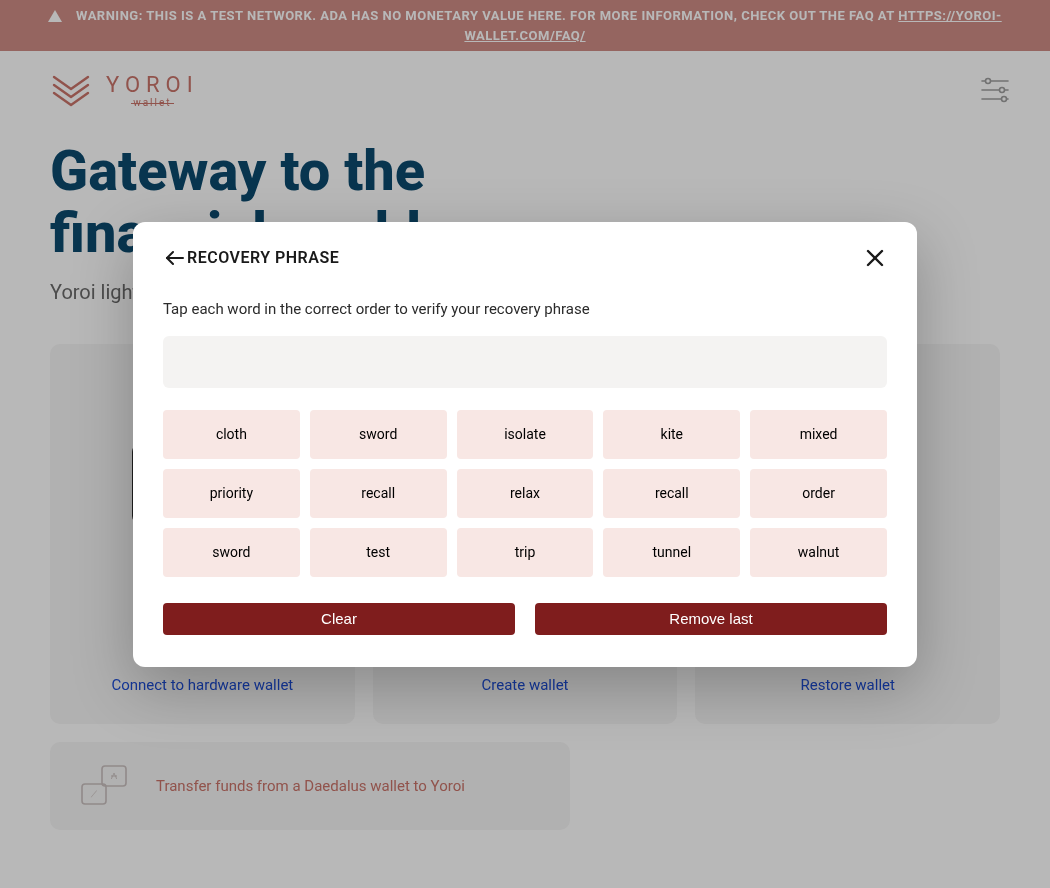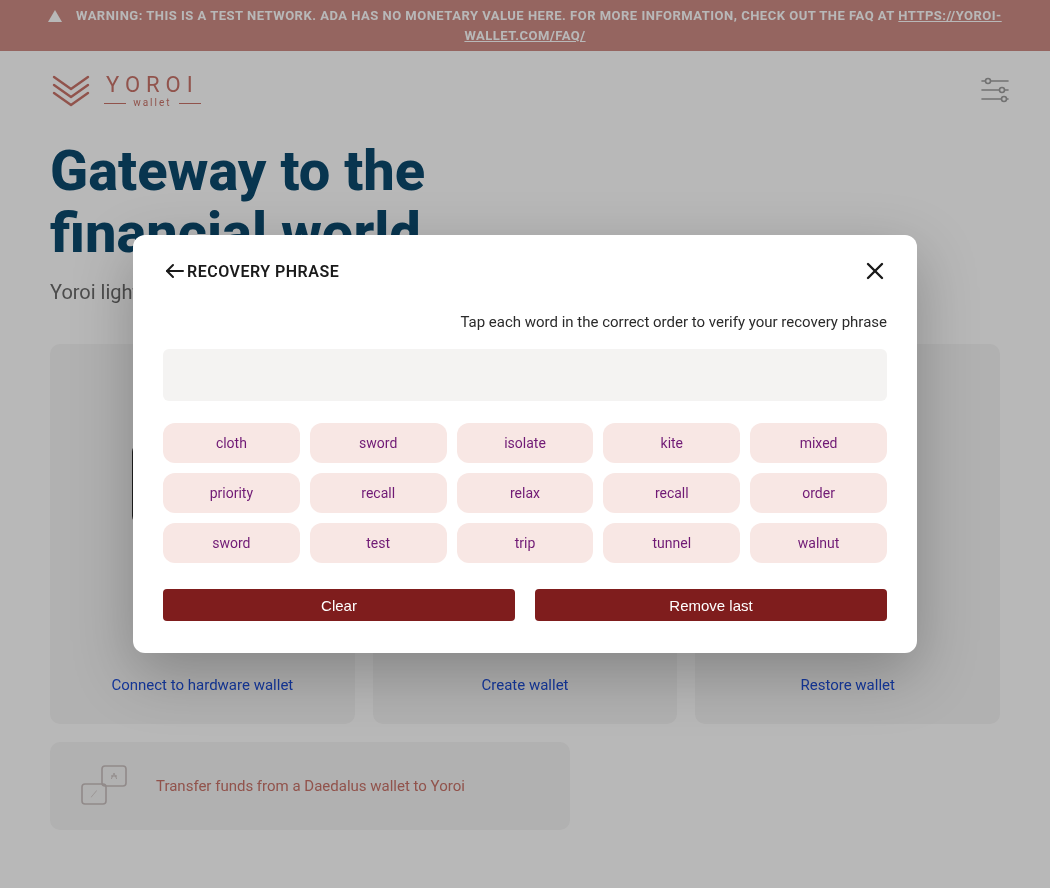--- a/index.html
+++ b/index.html
@@ -32,21 +32,21 @@
 
   
   .header {
     display: flex;
     align-items: center;
     justify-content: space-between;
     padding: 18px 40px 10px 50px;
   }
   .logo { display: flex; align-items: center; gap: 14px; }
   .logo-mark svg { display: block; }
-  .logo-text { display: flex; flex-direction: column; color: #c9746a; }
+  .logo-text { display: flex; flex-direction: column; color: #c9746a; align-items: center; }
   .logo-text .brand { font-size: 22px; letter-spacing: 6px; font-weight: 400; }
   .logo-text .sub { font-size: 10px; letter-spacing: 2px; text-align: center; position: relative; }
   .logo-text .sub::before, .logo-text .sub::after {
     content: ""; position: absolute; top: 50%; width: 22px; height: 1px; background: #c9746a;
   }
   .logo-text .sub::before { left: -2px; }
   .logo-text .sub::after { right: -2px; }
 
   .settings-icon svg { display: block; }
 
@@ -137,41 +137,41 @@
     color: #1a1a1a;
   }
   .icon-btn {
     width: 24px; height: 24px;
     display: flex; align-items: center; justify-content: center;
     cursor: pointer;
     color: #1a1a1a;
   }
   .modal-sub {
     margin-top: 30px;
-    text-align: right;
+    text-align: left;
     font-size: 15px;
     color: #2b2b2b;
   }
   .phrase-box {
     margin-top: 18px;
     height: 52px;
     background: #f4f3f2;
     border-radius: 6px;
   }
   .word-grid {
     margin-top: 22px;
     display: grid;
     grid-template-columns: repeat(5, 1fr);
     gap: 10px;
   }
   .word-chip {
     background: #f8e7e4;
-    color: #701a75;
-    border-radius: 12px;
-    height: 40px;
+    color: #000000;
+    border-radius: 4px;
+    height: 49px;
     display: flex;
     align-items: center;
     justify-content: center;
     font-size: 14px;
     cursor: pointer;
   }
   .modal-actions {
     margin-top: 26px;
     display: flex;
     gap: 20px;

